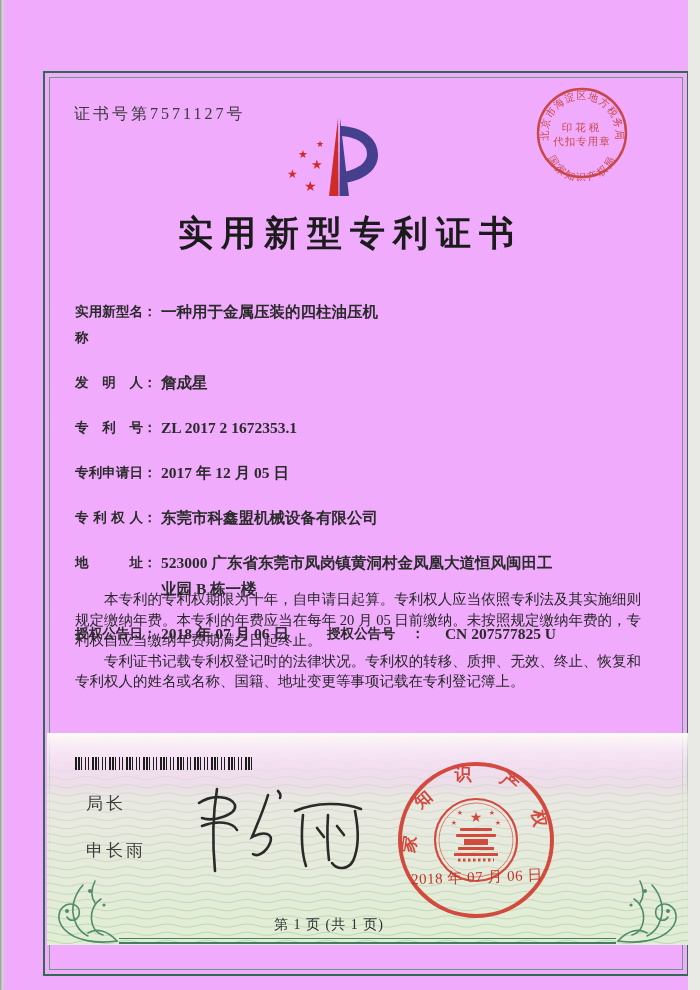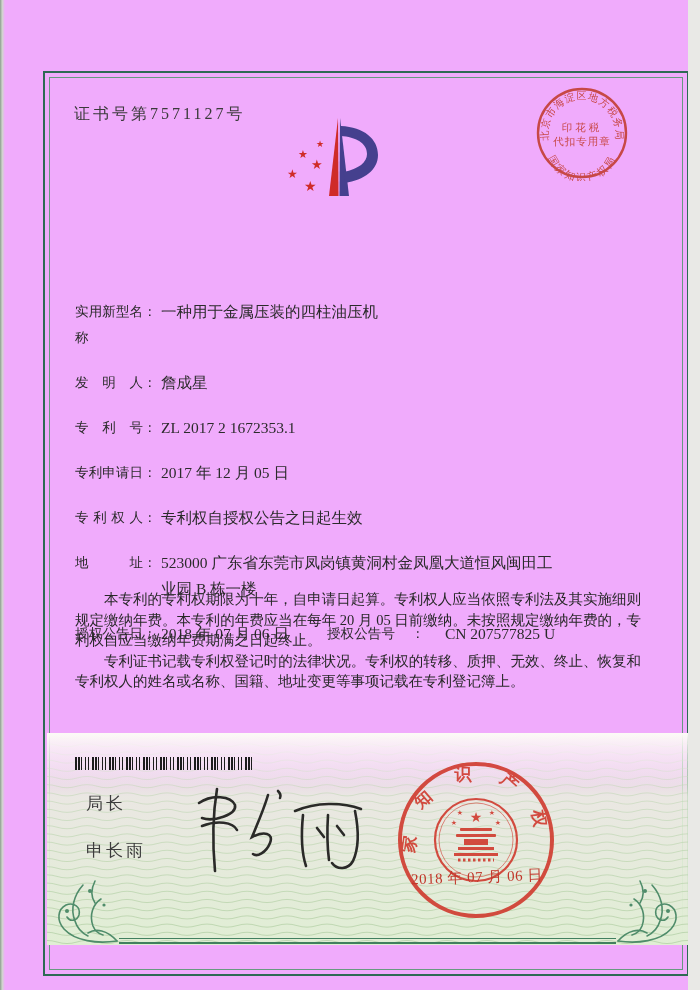--- a/index.html
+++ b/index.html
@@ -12,21 +12,21 @@
         border:2.5px solid #2e6a54;box-sizing:border-box;}
   .frame-inner{position:absolute;left:4px;top:4px;right:4px;bottom:4px;
         border:1px solid #679a80;}
   .cert-no{position:absolute;left:74px;top:104px;font-size:16px;letter-spacing:3px;color:#3a3a3a;}
   .title{position:absolute;left:43px;top:210px;width:614px;text-align:center;
         font-size:35px;font-weight:700;letter-spacing:8px;color:#1b1b1b;}
   
   .logo{position:absolute;left:272px;top:100px;}
   
   .fields{position:absolute;left:75px;top:299px;width:556px;font-size:15.5px;color:#2b2b2b;}
-  .row{display:flex;align-items:flex-start;margin-bottom:19px;line-height:26px;}
+  .row{display:flex;align-items:flex-start;margin-bottom:19px;line-height:26px;font-weight:bold;}
   .lbl{display:inline-block;width:68px;font-size:13.5px;text-align:justify;
        text-align-last:justify;flex:0 0 68px;}
   .colon{flex:0 0 14px;font-size:13.5px;}
   .val{margin-left:4px;}
   .addr-val{max-width:396px;}
   .grant-row{display:flex;margin-bottom:0;}
   .grant-second{margin-left:38px;display:flex;gap:16px;}
   
   .paras{position:absolute;left:75px;top:589px;width:566px;font-size:14.5px;
          line-height:20.6px;color:#282828;text-align:justify;}
@@ -149,20 +149,21 @@
     <text font-size="10" fill="#c23b2e" letter-spacing="1">
       <textPath href="#taxTop" startOffset="50%" text-anchor="middle">北京市海淀区地方税务局</textPath>
     </text>
     <text x="48" y="46" font-size="10.5" fill="#c23b2e" text-anchor="middle" letter-spacing="3">印花税</text>
     <text x="48" y="60" font-size="10.5" fill="#c23b2e" text-anchor="middle" letter-spacing="1">代扣专用章</text>
     <text font-size="10.5" fill="#c23b2e" letter-spacing="2">
       <textPath href="#taxBottom" startOffset="50%" text-anchor="middle">国家知识产权局</textPath>
     </text>
   </svg>
 
+  <div class="title">实用新型专利证书</div>
 
   <div class="fields">
     <div class="row">
       <span class="lbl">实用新型名称</span>
         <span class="colon">：</span>
       <span class="val">一种用于金属压装的四柱油压机</span>
     </div>
     <div class="row">
       <span class="lbl">发明人</span>
         <span class="colon">：</span>
@@ -174,21 +175,21 @@
       <span class="val">ZL 2017 2 1672353.1</span>
     </div>
     <div class="row">
       <span class="lbl">专利申请日</span>
         <span class="colon">：</span>
       <span class="val">2017 年 12 月 05 日</span>
     </div>
     <div class="row">
       <span class="lbl">专利权人</span>
         <span class="colon">：</span>
-      <span class="val">专利权自授权公告之日起生效</span>
+      <span class="val">东莞市科鑫盟机械设备有限公司</span>
     </div>
     <div class="row">
       <span class="lbl">地址</span>
         <span class="colon">：</span>
       <span class="val addr-val">523000 广东省东莞市凤岗镇黄洞村金凤凰大道恒风闽田工业园 B 栋一楼</span>
     </div>
     <div class="row grant-row">
       <span class="lbl">授权公告日</span>
         <span class="colon">：</span>
       <span class="val">2018 年 07 月 06 日</span>
@@ -245,14 +246,15 @@
       <rect x="66" y="70" width="32" height="3" rx="1" stroke="none"></rect>
       <rect x="62" y="76" width="40" height="3" rx="1" stroke="none"></rect>
       <rect x="70" y="81" width="24" height="6" stroke="none"></rect>
       <rect x="64" y="89" width="36" height="3" stroke="none"></rect>
       <rect x="60" y="95" width="44" height="3" stroke="none"></rect>
       <path d="M64,102 h36" stroke-width="3" stroke-dasharray="2.5 2.5" fill="none"></path>
     </g>
   </svg>
   <div class="seal-date">2018 年 07 月 06 日</div>
 
+  <div class="footer">第 1 页 (共 1 页)</div>
 
 </div>
 
 </body></html>

